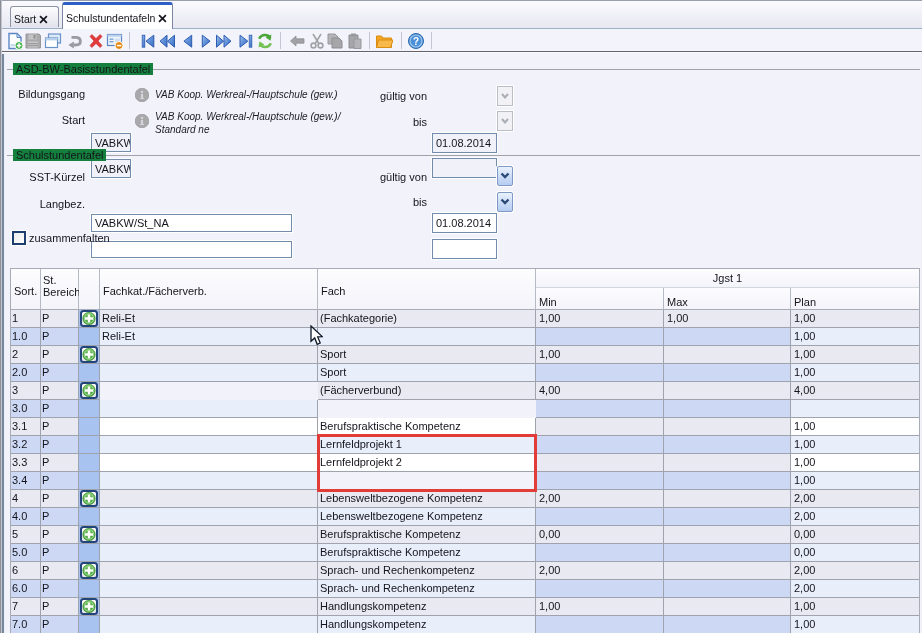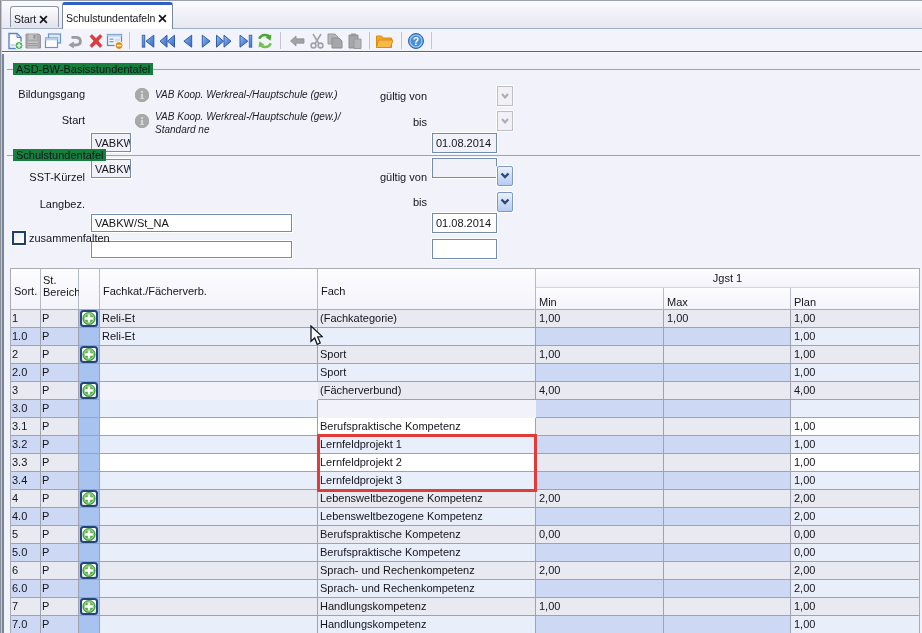--- a/index.html
+++ b/index.html
@@ -401,21 +401,20 @@
         <div class="cell c5 cw" style="padding-left:2px;">Lernfeldprojekt 2</div>
         <div class="cell c6 cg" style="padding-left:3px;"></div>
         <div class="cell c7 cg" style="padding-left:3px;"></div>
         <div class="cell c8 cw" style="padding-left:3px;">1,00</div>
       </div>
       <div class="row" style="top:203px;">
         <div class="cell c1 cb">3.4</div>
         <div class="cell c2 cb">P</div>
         <div class="cell c3 cic"></div>
         <div class="cell c4 ce" style="padding-left:2px;"></div>
-        <div class="cell c5 ce" style="padding-left:2px;">Lernfeldprojekt 3</div>
         <div class="cell c6 cb" style="padding-left:3px;"></div>
         <div class="cell c7 cb" style="padding-left:3px;"></div>
         <div class="cell c8 ce" style="padding-left:3px;">1,00</div>
       </div>
       <div class="row" style="top:221px;">
         <div class="cell c1 cg">4</div>
         <div class="cell c2 cg">P</div>
         <div class="cell c3 cic">
           <div class="plusbtn">
             <svg width="14" height="13" viewBox="0 0 14 13">

